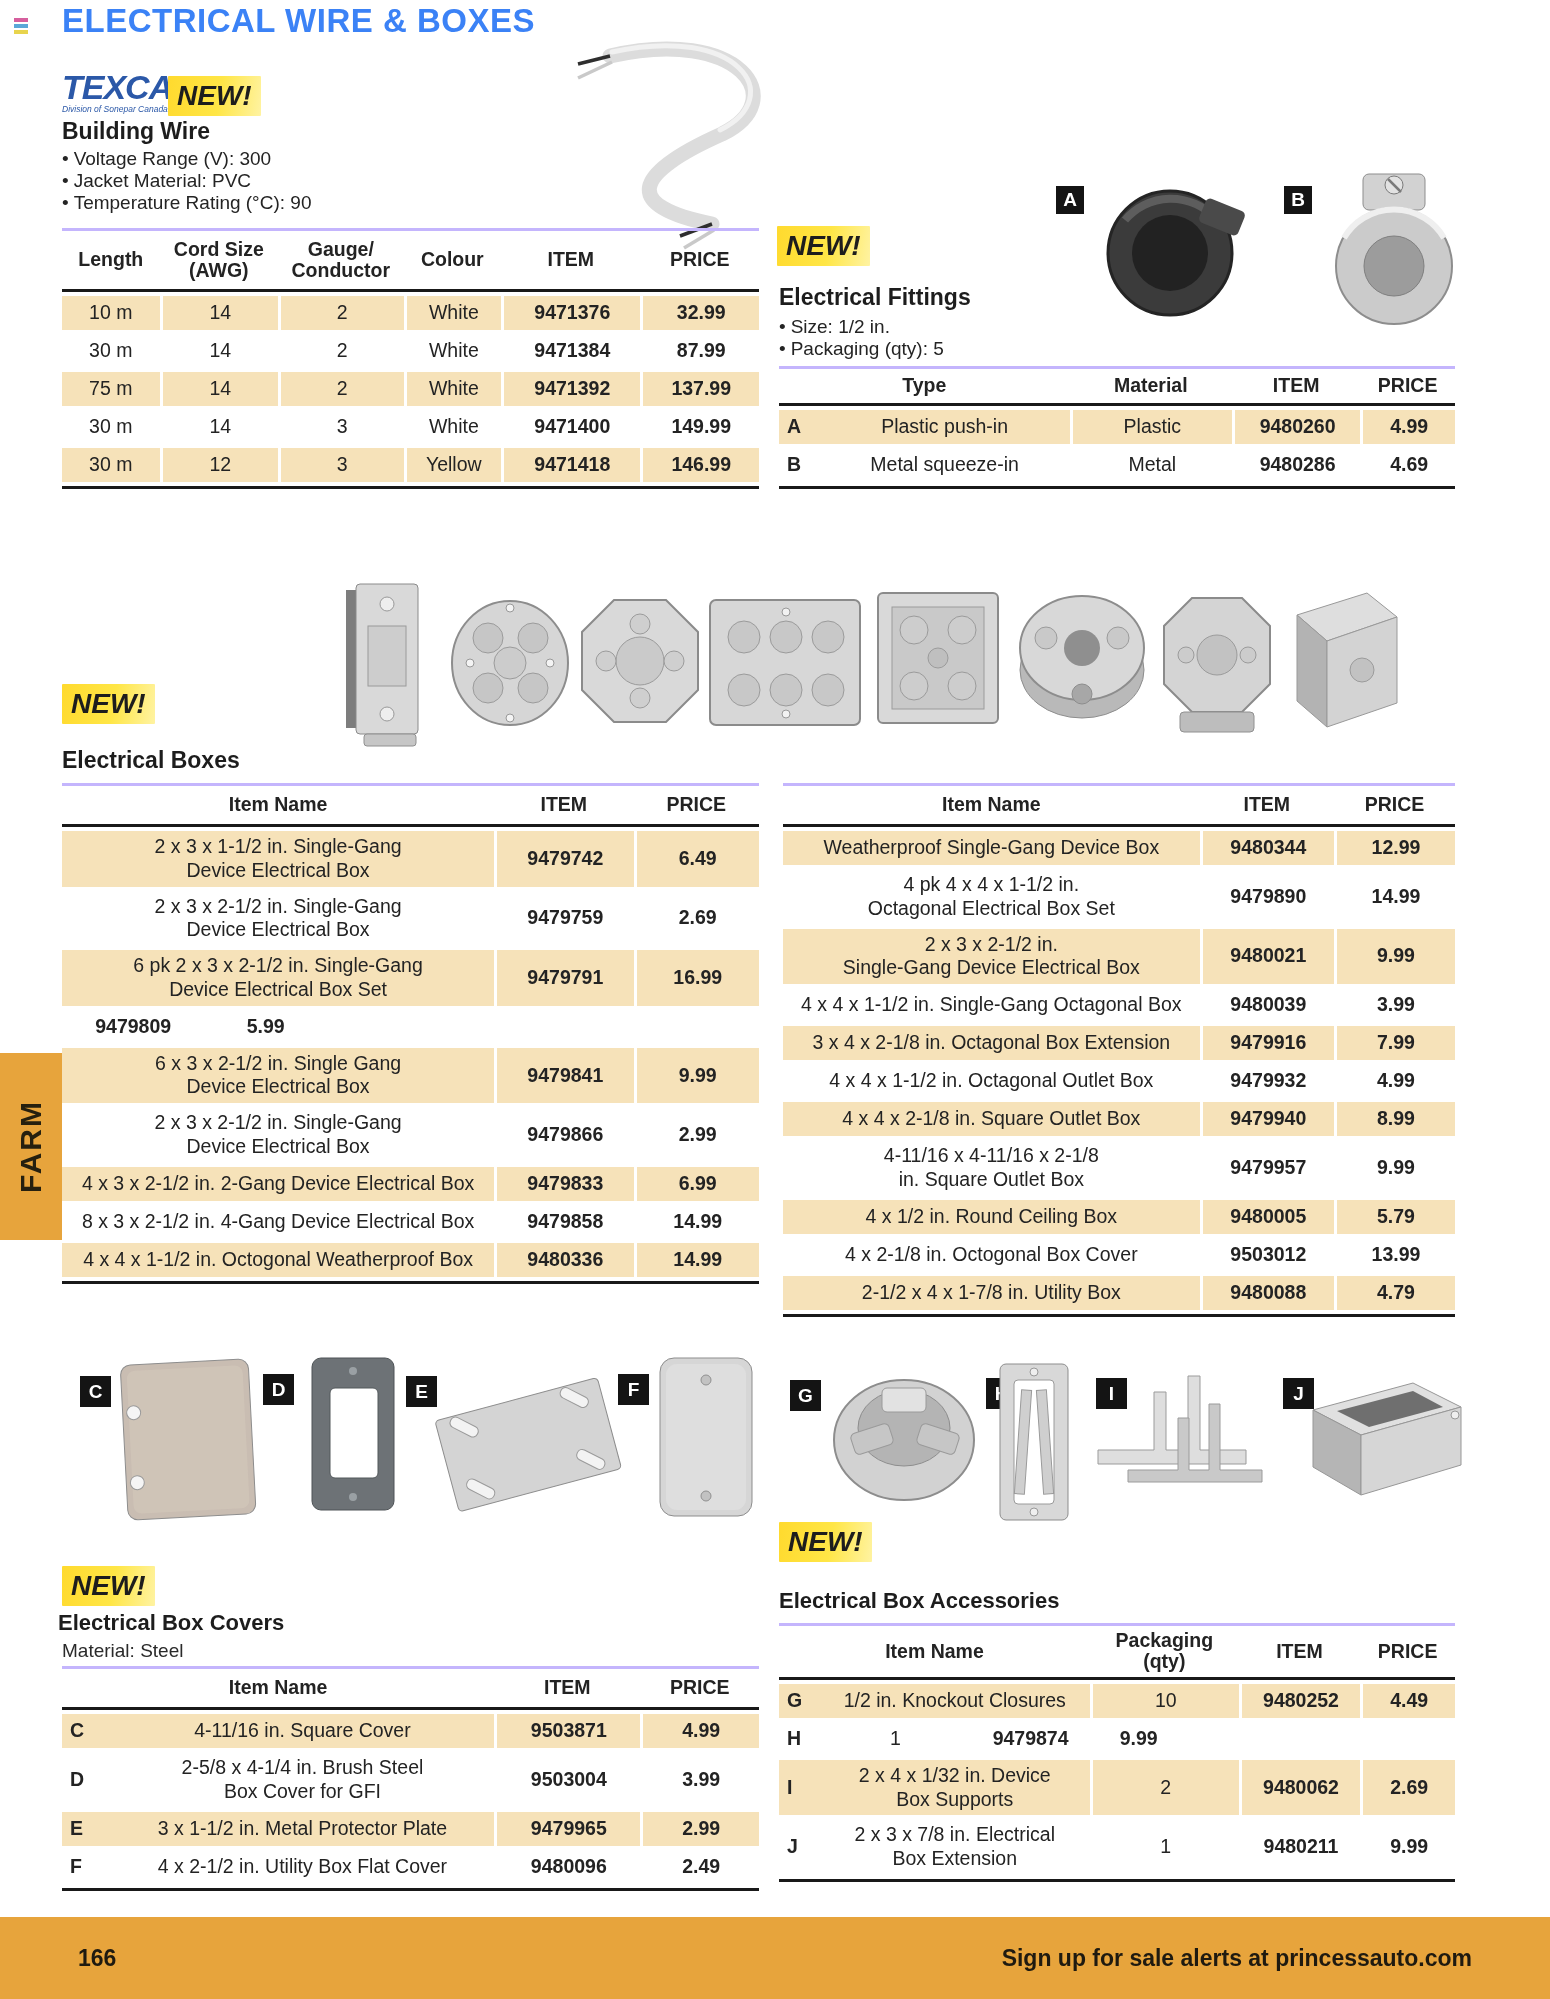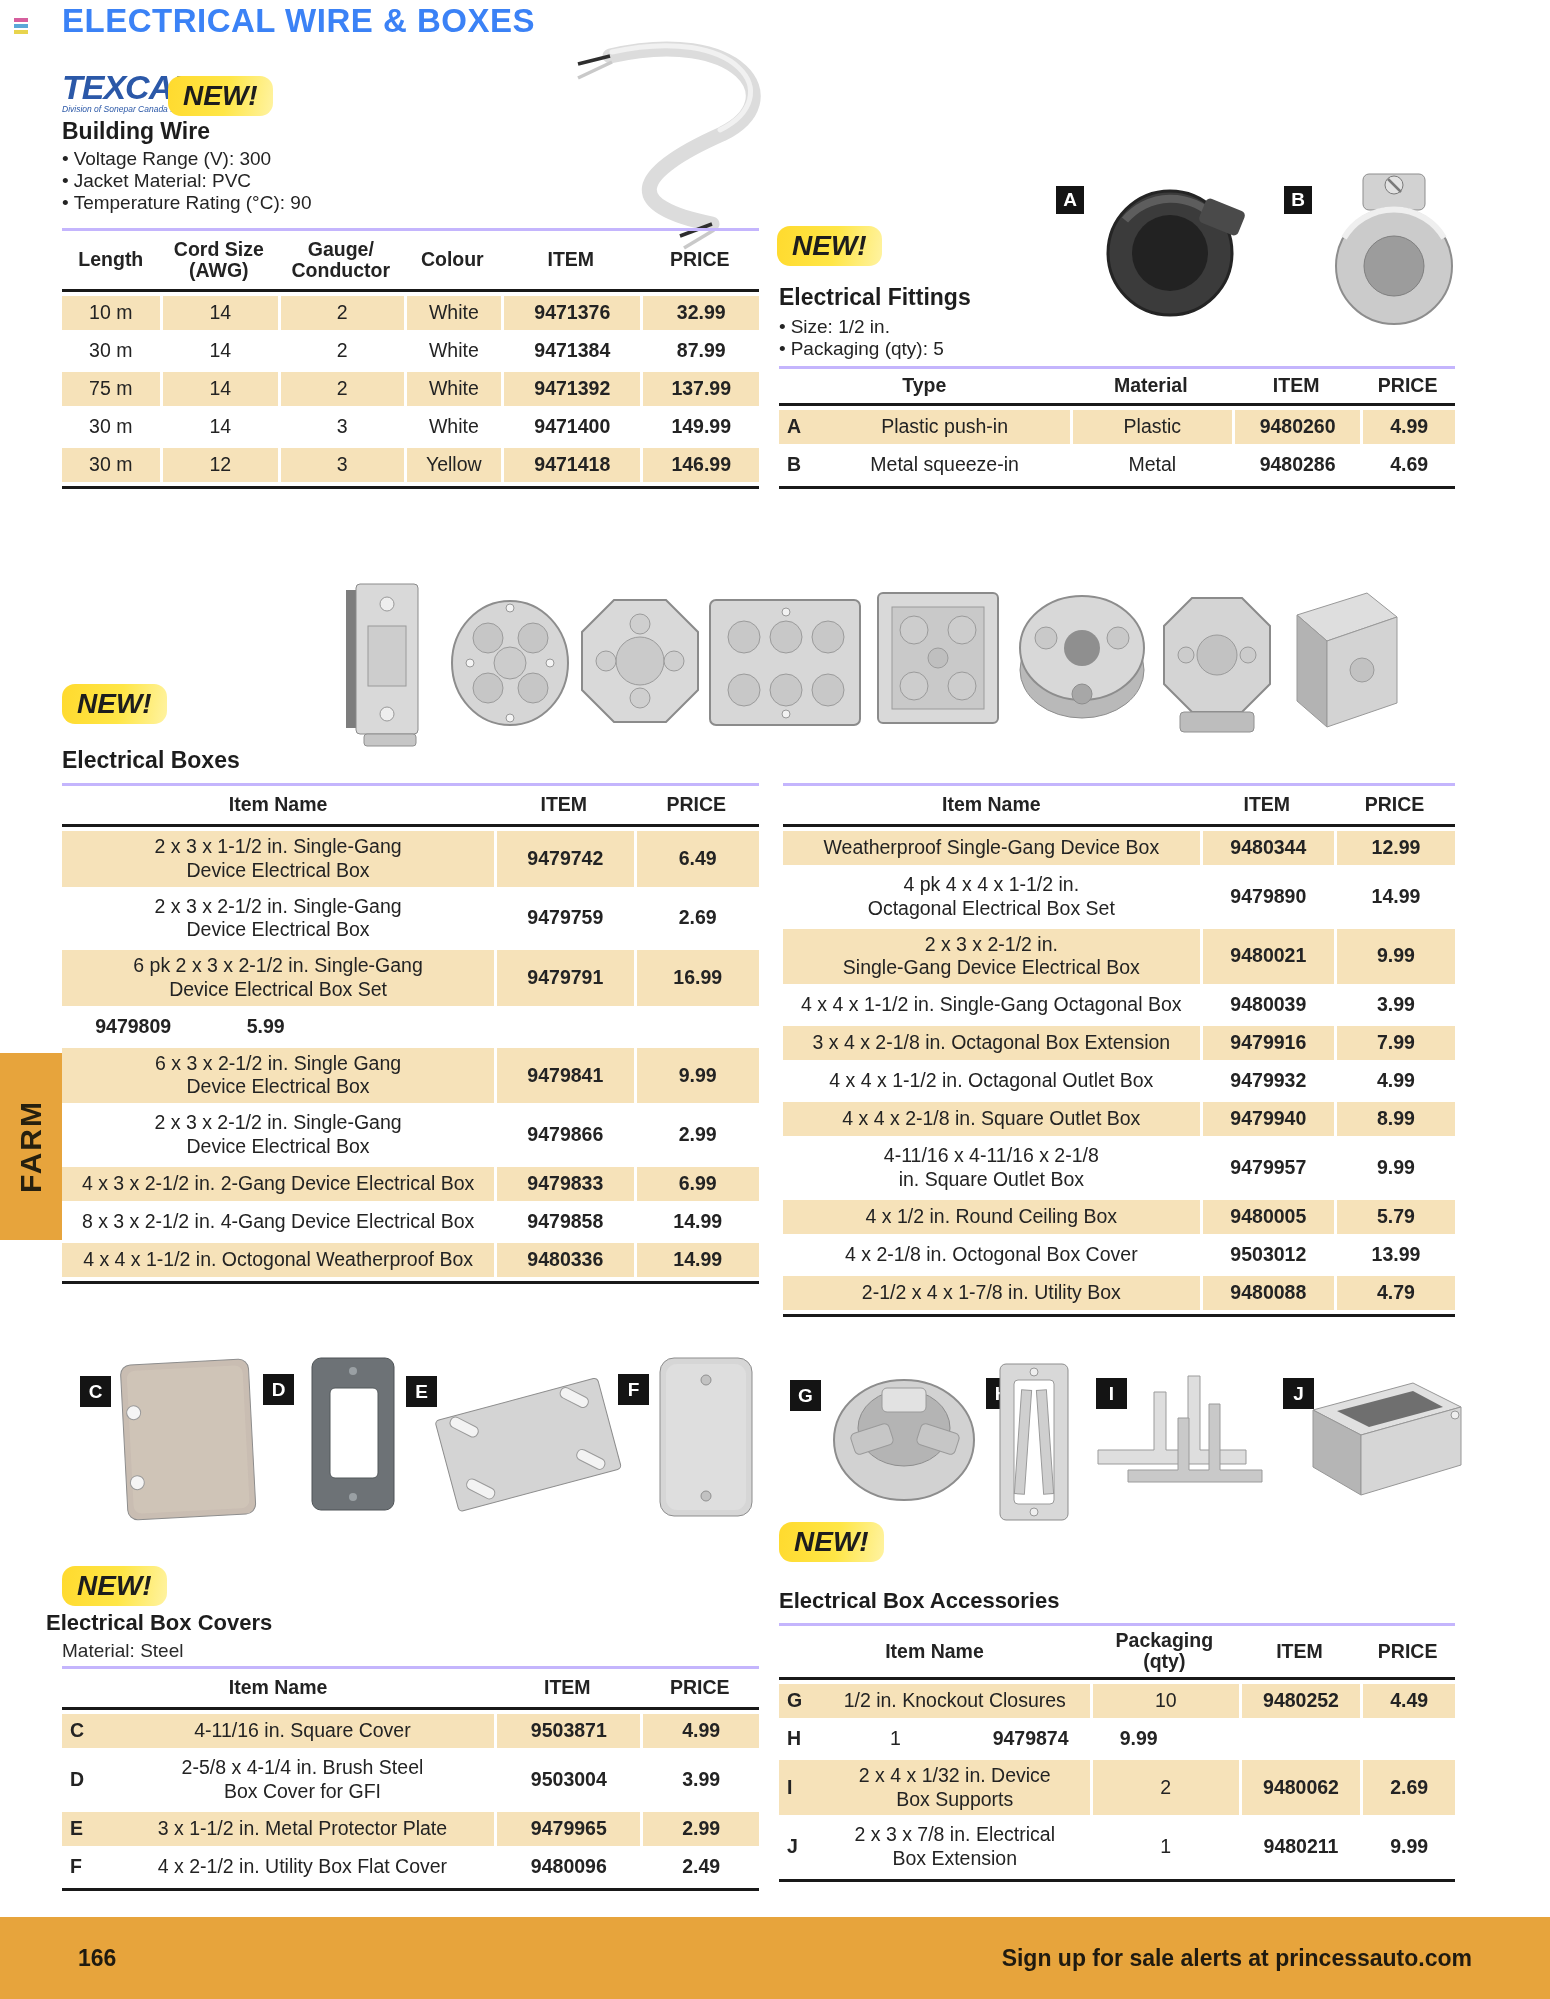--- a/index.html
+++ b/index.html
@@ -8,22 +8,22 @@
   
   .title{position:absolute;left:62px;top:2px;margin:0;font-size:33px;font-weight:800;color:#3b82f6;letter-spacing:.5px;}
   
   .regmark{position:absolute;left:14px;top:18px;width:14px;}
   .regmark i{display:block;height:4px;margin-bottom:2px;}
   
   .brand{position:absolute;left:62px;top:72px;font-style:italic;font-weight:900;font-size:34px;
          letter-spacing:-1px;line-height:.9;color:var(--brand-blue,#2b58a8);}
   .brand small{display:block;font-size:8.5px;font-weight:400;letter-spacing:0;margin-top:3px;}
   
-  .newbadge{position:absolute;height:40px;padding:0 15px;display:flex;align-items:center;justify-content:center;
-            font-weight:800;font-style:italic;font-size:28px;color:#1d1d1d;border-radius:13px;
+  .newbadge{position:absolute;height:40px;padding:0 9px;display:flex;align-items:center;justify-content:center;
+            font-weight:800;font-style:italic;font-size:28px;color:#1d1d1d;border-radius:1px;
             background:linear-gradient(100deg,#ffda2e,var(--badge-yellow,#ffe646) 55%,#fff3a2);}
   
   .h2{position:absolute;margin:0;font-size:23px;font-weight:800;color:#1d1d1d;}
   .sub{position:absolute;font-size:19px;color:#2a2a2a;}
   .bullets{position:absolute;margin:0;padding:0;list-style:none;font-size:19px;line-height:1.15;color:#242424;}
   .bullets li::before{content:"\2022";margin-right:5px;}
   
   .tbl{position:absolute;border-top:3px solid #c4b5fd;border-bottom:3px solid #191919;}
   .thead{display:flex;align-items:center;min-height:42px;font-weight:700;font-size:19.5px;
          text-align:center;border-bottom:3px solid #191919;white-space:pre-line;line-height:1.1;}
@@ -486,21 +486,21 @@
     <svg width="180" height="150" viewBox="0 0 180 150">
       <polygon points="18,55 118,28 166,52 66,80" fill="#e0e0e0" stroke="#979797"></polygon>
       <polygon points="42,56 118,36 148,52 74,72" fill="#6f6f6f"></polygon>
       <polygon points="18,55 66,80 66,140 18,112" fill="#b5b5b5" stroke="#979797"></polygon>
       <polygon points="66,80 166,52 166,110 66,140" fill="#d6d6d6" stroke="#979797"></polygon>
       <circle cx="160" cy="60" r="4" fill="#efefef" stroke="#999999"></circle>
     </svg>
   </div>
 
   <div class="newbadge" style="left:62px;top:1566px;">NEW!</div>
-  <h2 class="h2" style="left:46px;top:1610px;font-size:22px;">Electrical Box Covers</h2>
+  <h2 class="h2" style="left:58px;top:1610px;font-size:22px;">Electrical Box Covers</h2>
   <div class="sub" style="left:62px;top:1640px;">Material: Steel</div>
 
   <div class="tbl" style="left:62px;top:1666px;width:697px;">
     <div class="thead" style="min-height:38px;">
       <div class="c cvh0">Item Name</div>
       <div class="c cv2">ITEM</div>
       <div class="c cv3">PRICE</div>
     </div>
     <div class="tr sh">
       <div class="c cv0 letter">C</div>

